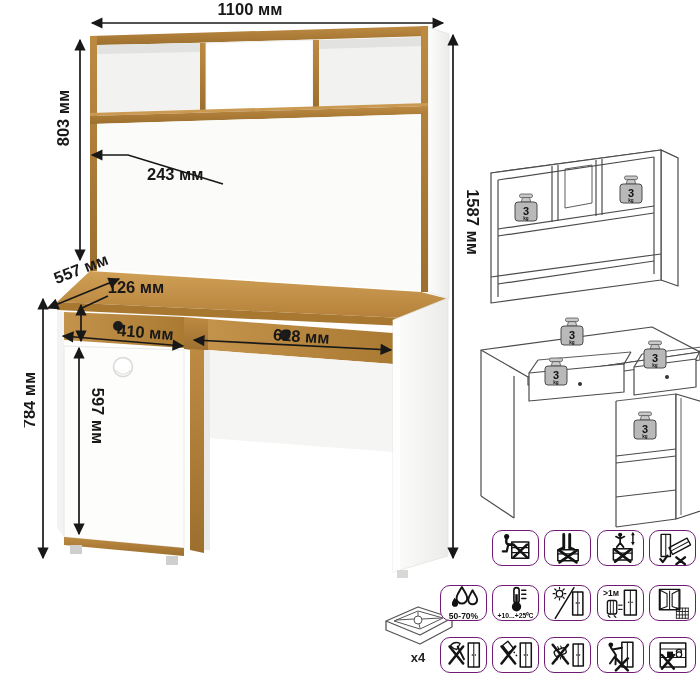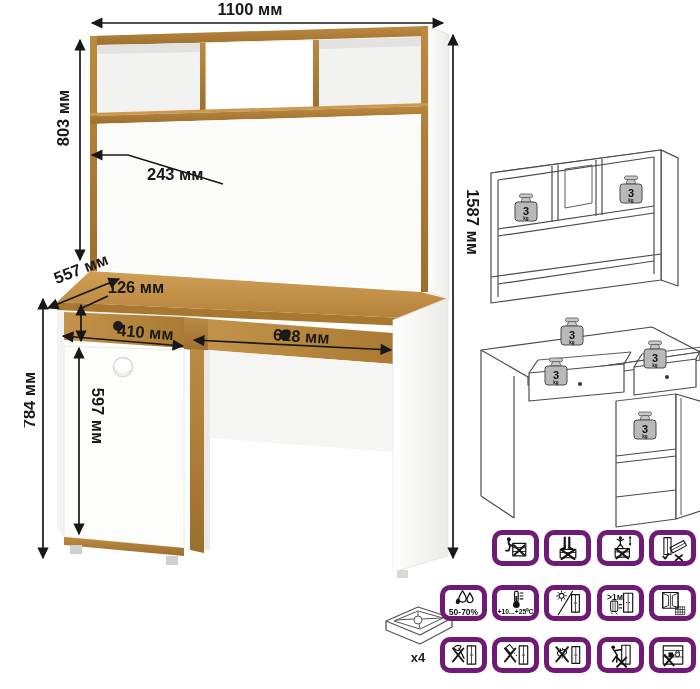--- a/index.html
+++ b/index.html
@@ -1,19 +1,19 @@
 <!DOCTYPE html>
 <html><head>
 <meta charset="utf-8">
 <style>
   html,body{margin:0;padding:0;background:#fff;}
   .card{position:relative;width:700px;height:689px;background:#fff;border-radius:12px;overflow:hidden;font-family:"Liberation Sans",sans-serif;padding-left:24px;}
   svg text{font-family:"Liberation Sans",sans-serif;}
   .dim{font-weight:700;font-size:16.5px;fill:#181818;}
-  .tile{position:absolute;width:47px;height:36px;border:5px solid #701a75;border-radius:10px;background:#fff;box-sizing:border-box;display:flex;flex-direction:column;align-items:center;justify-content:center;overflow:hidden;}
+  .tile{position:absolute;width:47px;height:36px;border:1px solid #701a75;border-radius:10px;background:#fff;box-sizing:border-box;display:flex;flex-direction:column;align-items:center;justify-content:center;overflow:hidden;}
   .tile svg{display:block;}
   .lbl{font-weight:700;font-size:8.5px;color:#111;line-height:1;margin-top:0px;white-space:nowrap;}
   .lbl-sm{font-size:6.8px;}
   .lbl-top{position:absolute;top:3px;left:5px;font-weight:700;font-size:8.5px;color:#111;line-height:1;}
   .ico{stroke:#141414;fill:none;stroke-linecap:round;stroke-linejoin:round;}
 </style>
 </head>
 <body>
 
 <div class="card">

